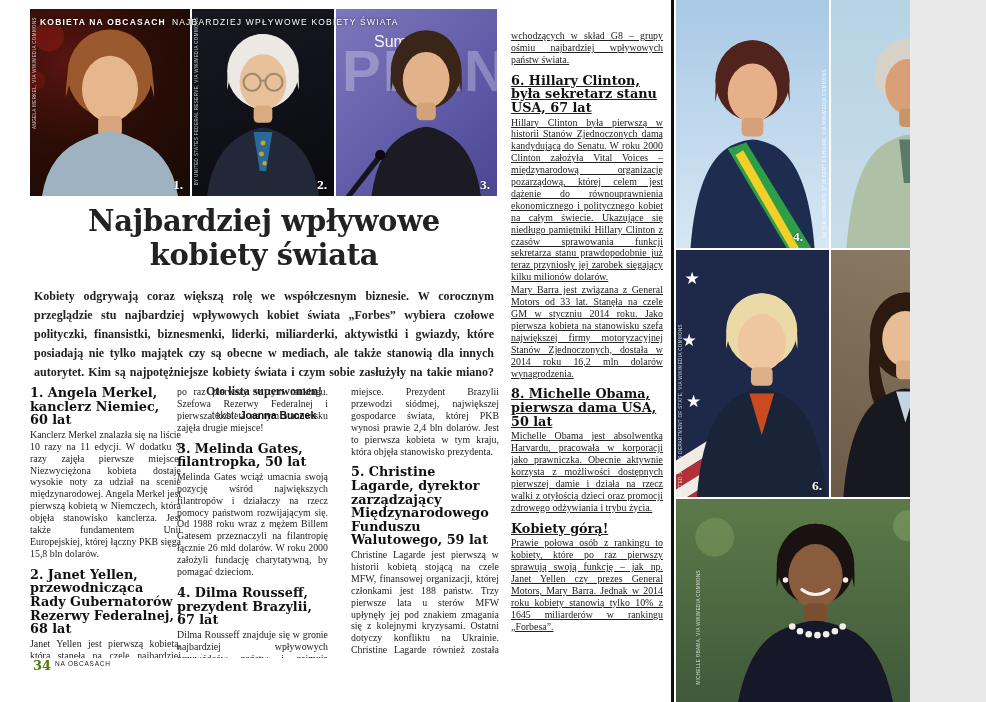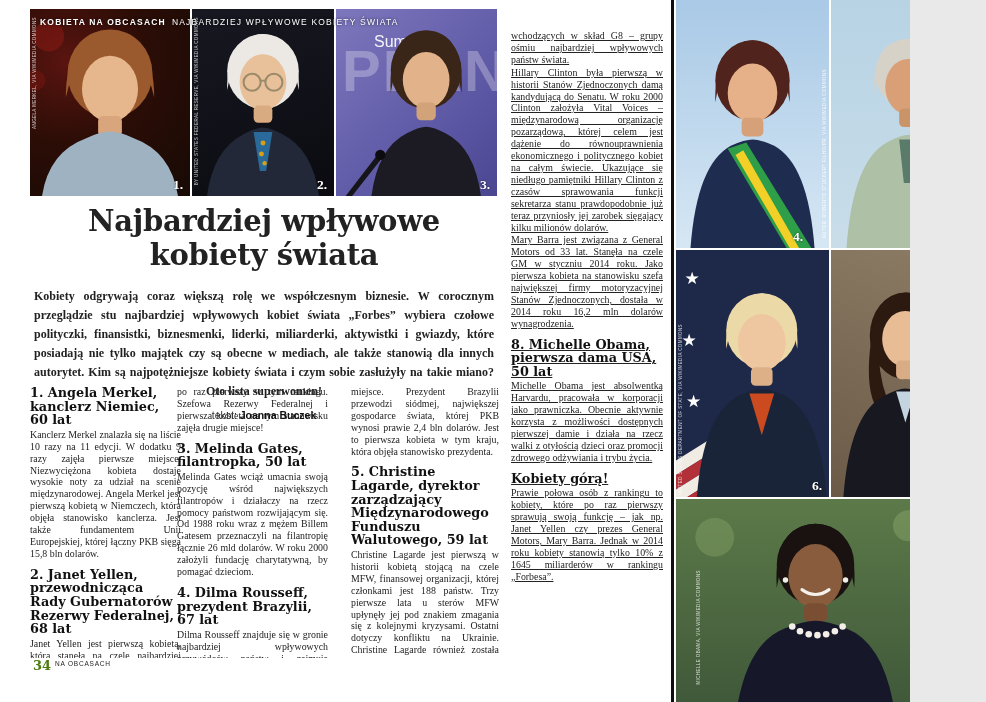--- a/index.html
+++ b/index.html
@@ -142,20 +142,21 @@
   </div>
 
   <div class="col col3">
     <p>miejsce. Prezydent Brazylii przewodzi siódmej, największej gospodarce świata, której PKB wynosi prawie 2,4 bln dolarów. Jest to pierwsza kobieta w tym kraju, która objęła stanowisko prezydenta.</p>
     <h3>5. Christine Lagarde, dyrektor zarządzający Międzynarodowego Funduszu Walutowego, 59 lat</h3>
     <p>Christine Lagarde jest pierwszą w historii kobietą stojącą na czele MFW, finansowej organizacji, której członkami jest 188 państw. Trzy pierwsze lata u sterów MFW upłynęły jej pod znakiem zmagania się z kolejnymi kryzysami. Ostatni dotyczy konfliktu na Ukrainie. Christine Lagarde również została pierwszą kobietą na stanowisku ministra finansów w państwach</p>
   </div>
 
   <div class="col col4">
     <p>wchodzących w skład G8 – grupy ośmiu najbardziej wpływowych państw świata.</p>
+    <h3>6. Hillary Clinton, była sekretarz stanu USA, 67 lat</h3>
     <p>Hillary Clinton była pierwszą w historii Stanów Zjednoczonych damą kandydującą do Senatu. W roku 2000 Clinton założyła Vital Voices – międzynarodową organizację pozarządową, której celem jest dążenie do równouprawnienia ekonomicznego i politycznego kobiet na całym świecie. Ukazujące się niedługo pamiętniki Hillary Clinton z czasów sprawowania funkcji sekretarza stanu prawdopodobnie już teraz przyniosły jej zarobek sięgający kilku milionów dolarów.</p>
     <p>Mary Barra jest związana z General Motors od 33 lat. Stanęła na czele GM w styczniu 2014 roku. Jako pierwsza kobieta na stanowisku szefa największej firmy motoryzacyjnej Stanów Zjednoczonych, dostała w 2014 roku 16,2 mln dolarów wynagrodzenia.</p>
     <h3>8. Michelle Obama, pierwsza dama USA, 50 lat</h3>
     <p>Michelle Obama jest absolwentką Harvardu, pracowała w korporacji jako prawniczka. Obecnie aktywnie korzysta z możliwości dostępnych pierwszej damie i działa na rzecz walki z otyłością dzieci oraz promocji zdrowego odżywiania i trybu życia.</p>
     <h3>Kobiety górą!</h3>
     <p>Prawie połowa osób z rankingu to kobiety, które po raz pierwszy sprawują swoją funkcję – jak np. Janet Yellen czy prezes General Motors, Mary Barra. Jednak w 2014 roku kobiety stanowią tylko 10% z 1645 miliarderów w rankingu „Forbesa”.</p>
   </div>
 
   <div class="pagefoot">
     <span class="num">34</span>

